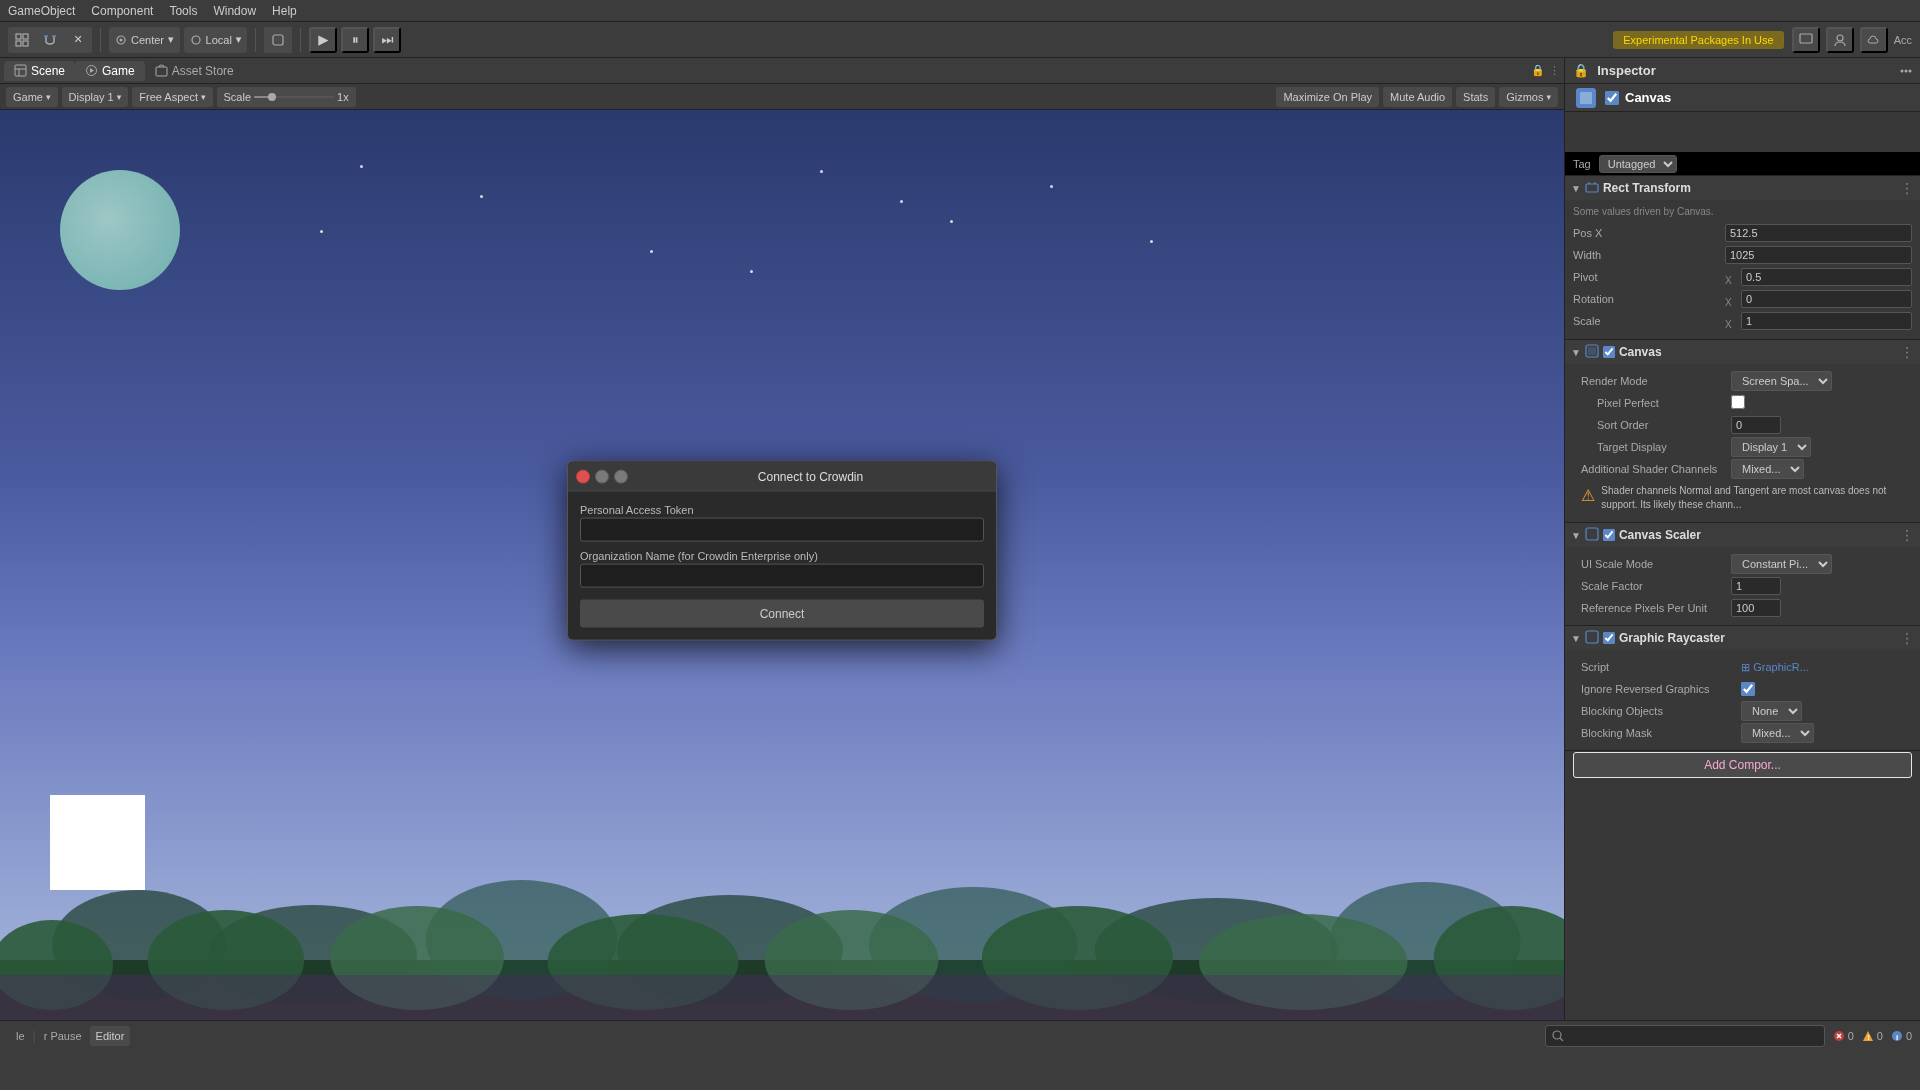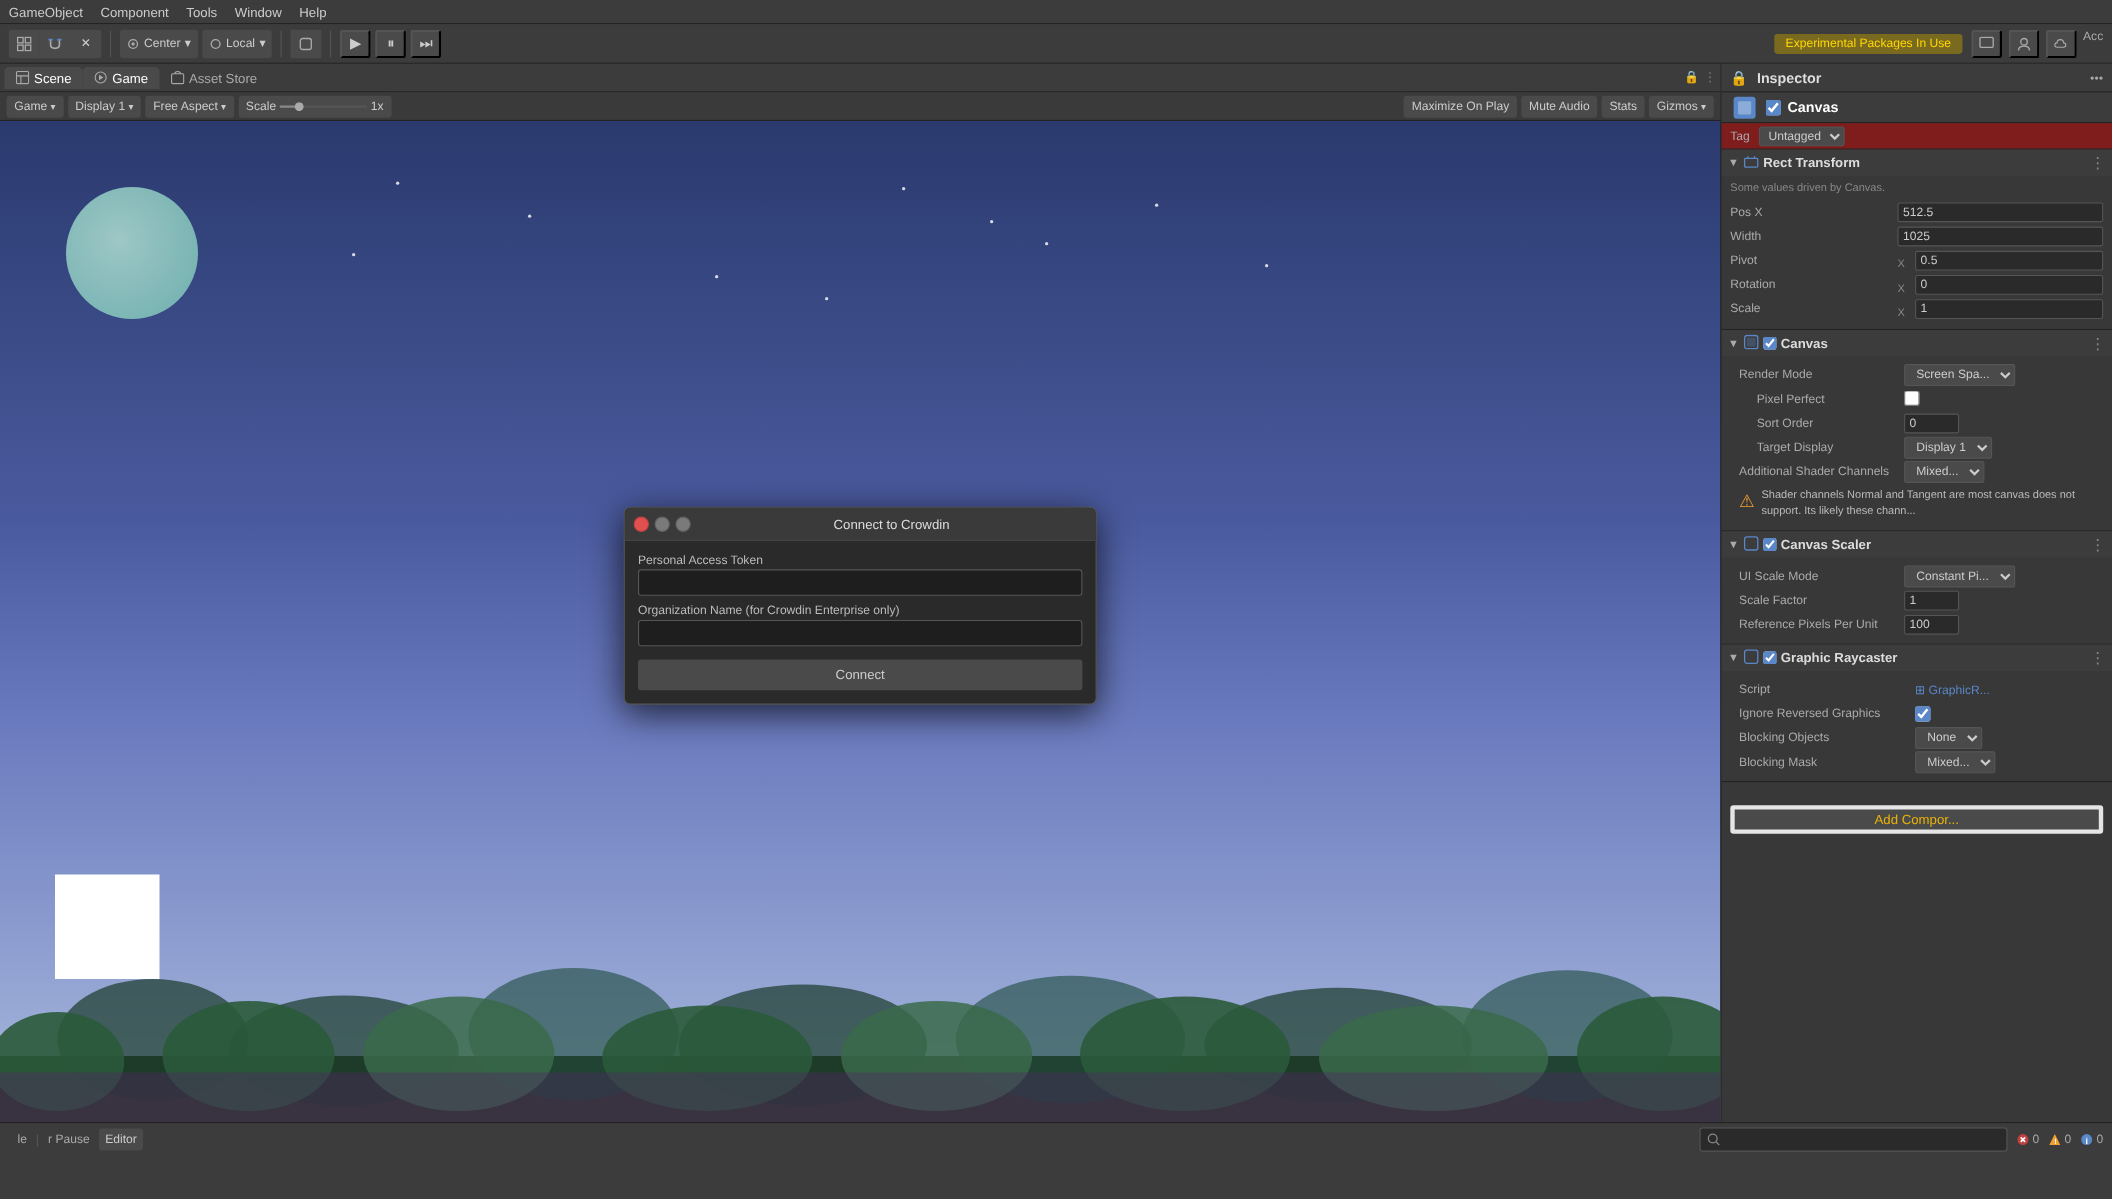--- a/index.html
+++ b/index.html
@@ -10,21 +10,21 @@
     #menu-bar span { color: #ccc; font-size: 12px; cursor: pointer; }
 
     
     #toolbar { display: flex; align-items: center; height: 36px; background: #3c3c3c; border-bottom: 1px solid #222; padding: 0 8px; gap: 4px; }
     .toolbar-group { display: flex; align-items: center; background: #4a4a4a; border-radius: 3px; overflow: hidden; }
     .toolbar-btn { display: flex; align-items: center; justify-content: center; width: 28px; height: 26px; background: #4a4a4a; border: none; color: #ccc; cursor: pointer; font-size: 11px; }
     .toolbar-separator { width: 1px; height: 24px; background: #555; margin: 0 4px; }
     .toolbar-dropdown { display: flex; align-items: center; background: #4a4a4a; border-radius: 3px; padding: 2px 6px; cursor: pointer; gap: 4px; color: #ccc; font-size: 11px; height: 26px; }
     .play-btn { width: 28px; height: 26px; background: #4a4a4a; border-radius: 3px; display: flex; align-items: center; justify-content: center; cursor: pointer; color: #ccc; }
     #experimental-btn { background: #7a6a20; color: #ffd700; padding: 3px 10px; border-radius: 3px; font-size: 11px; cursor: pointer; margin-left: auto; }
-    .account-icons { display: flex; align-items: flex-start; gap: 6px; margin-left: 4px; }
+    .account-icons { display: flex; align-items: center; gap: 6px; margin-left: 4px; }
 
     
     #main { display: flex; height: calc(1090px - 22px - 36px - 40px - 30px); }
 
     
     #left-panel { width: 265px; background: #383838; border-right: 1px solid #222; display: flex; flex-direction: column; }
     #left-tabs { display: flex; height: 26px; background: #3c3c3c; border-bottom: 1px solid #222; }
     .left-tab { padding: 4px 10px; color: #ccc; font-size: 11px; cursor: pointer; border-right: 1px solid #222; }
     #left-content { flex: 1; padding: 4px; }
 
@@ -62,21 +62,21 @@
 
     
     #right-panel { width: 356px; background: #383838; border-left: 1px solid #222; display: flex; flex-direction: column; }
     #inspector-header { display: flex; align-items: center; height: 26px; background: #3c3c3c; border-bottom: 1px solid #222; padding: 0 8px; gap: 8px; }
     #inspector-header .lock-icon { color: #aaa; font-size: 13px; }
     #inspector-title { color: #ddd; font-size: 13px; font-weight: bold; flex: 1; }
     #inspector-body { flex: 1; overflow-y: auto; padding: 0; }
     .inspector-object-header { display: flex; align-items: center; height: 28px; background: #3c3c3c; padding: 0 8px; gap: 6px; border-bottom: 1px solid #222; }
     .inspector-checkbox { width: 14px; height: 14px; accent-color: #5a87c8; }
     .object-name { color: #fff; font-size: 13px; font-weight: bold; }
-    .tag-row { display: flex; align-items: center; height: 24px; padding: 0 8px; gap: 8px; background: #7f1d1d; border-bottom: 1px solid #222; font-size: 11px; color: #aaa; }
+    .tag-row { display: flex; align-items: center; height: 24px; padding: 0 8px; gap: 8px; background: #000000; border-bottom: 1px solid #222; font-size: 11px; color: #aaa; margin-top: 40px; }
     .tag-dropdown { background: #4a4a4a; border: 1px solid #555; border-radius: 3px; color: #ccc; font-size: 11px; padding: 1px 4px; cursor: pointer; }
 
     
     .component-section { border-bottom: 1px solid #222; }
     .component-header { display: flex; align-items: center; height: 24px; background: #3c3c3c; padding: 0 6px; gap: 4px; cursor: pointer; }
     .component-header-icon { color: #5a87c8; font-size: 11px; }
     .component-title { color: #ddd; font-size: 12px; font-weight: bold; }
     .component-body { padding: 6px 8px; background: #383838; }
     .rect-note { color: #888; font-size: 10px; margin-bottom: 6px; }
     .prop-row { display: flex; align-items: center; height: 20px; margin-bottom: 2px; }
@@ -99,21 +99,21 @@
     .warning-icon { color: #f0a030; font-size: 16px; margin-right: 6px; flex-shrink: 0; margin-top: 2px; }
     .warning-text { color: #bbb; font-size: 10px; line-height: 1.4; }
 
     
     .gr-prop-row { display: flex; align-items: center; height: 22px; padding: 0 8px; }
     .gr-prop-label { color: #aaa; font-size: 11px; width: 160px; flex-shrink: 0; }
     .gr-prop-value { flex: 1; display: flex; align-items: center; }
     .gr-checkbox { width: 14px; height: 14px; accent-color: #5a87c8; }
 
     
-    #add-component-btn { margin: 21px 8px; height: 26px; background: #4a4a4a; border: 4px solid #e5e5e5; border-radius: 3px; color: #eab308; font-size: 12px; cursor: pointer; width: calc(100% - 16px); }
+    #add-component-btn { margin: 1px 8px; height: 26px; background: #4a4a4a; border: 1px solid #e5e5e5; border-radius: 3px; color: #f9a8d4; font-size: 12px; cursor: pointer; width: calc(100% - 16px); }
 
     
     #status-bar { display: flex; align-items: center; height: 30px; background: #3c3c3c; border-top: 1px solid #222; padding: 0 8px; }
     .status-item { color: #aaa; font-size: 11px; padding: 0 8px; }
     .status-sep { color: #555; }
     #search-bar { display: flex; align-items: center; background: #2a2a2a; border: 1px solid #555; border-radius: 3px; height: 22px; padding: 0 6px; gap: 4px; margin-left: auto; }
     #search-input { background: none; border: none; color: #ccc; font-size: 11px; width: 250px; outline: none; }
     .status-icons { display: flex; align-items: center; gap: 8px; margin-left: 8px; }
     .status-icon-group { display: flex; align-items: center; gap: 3px; color: #aaa; font-size: 11px; }
 

